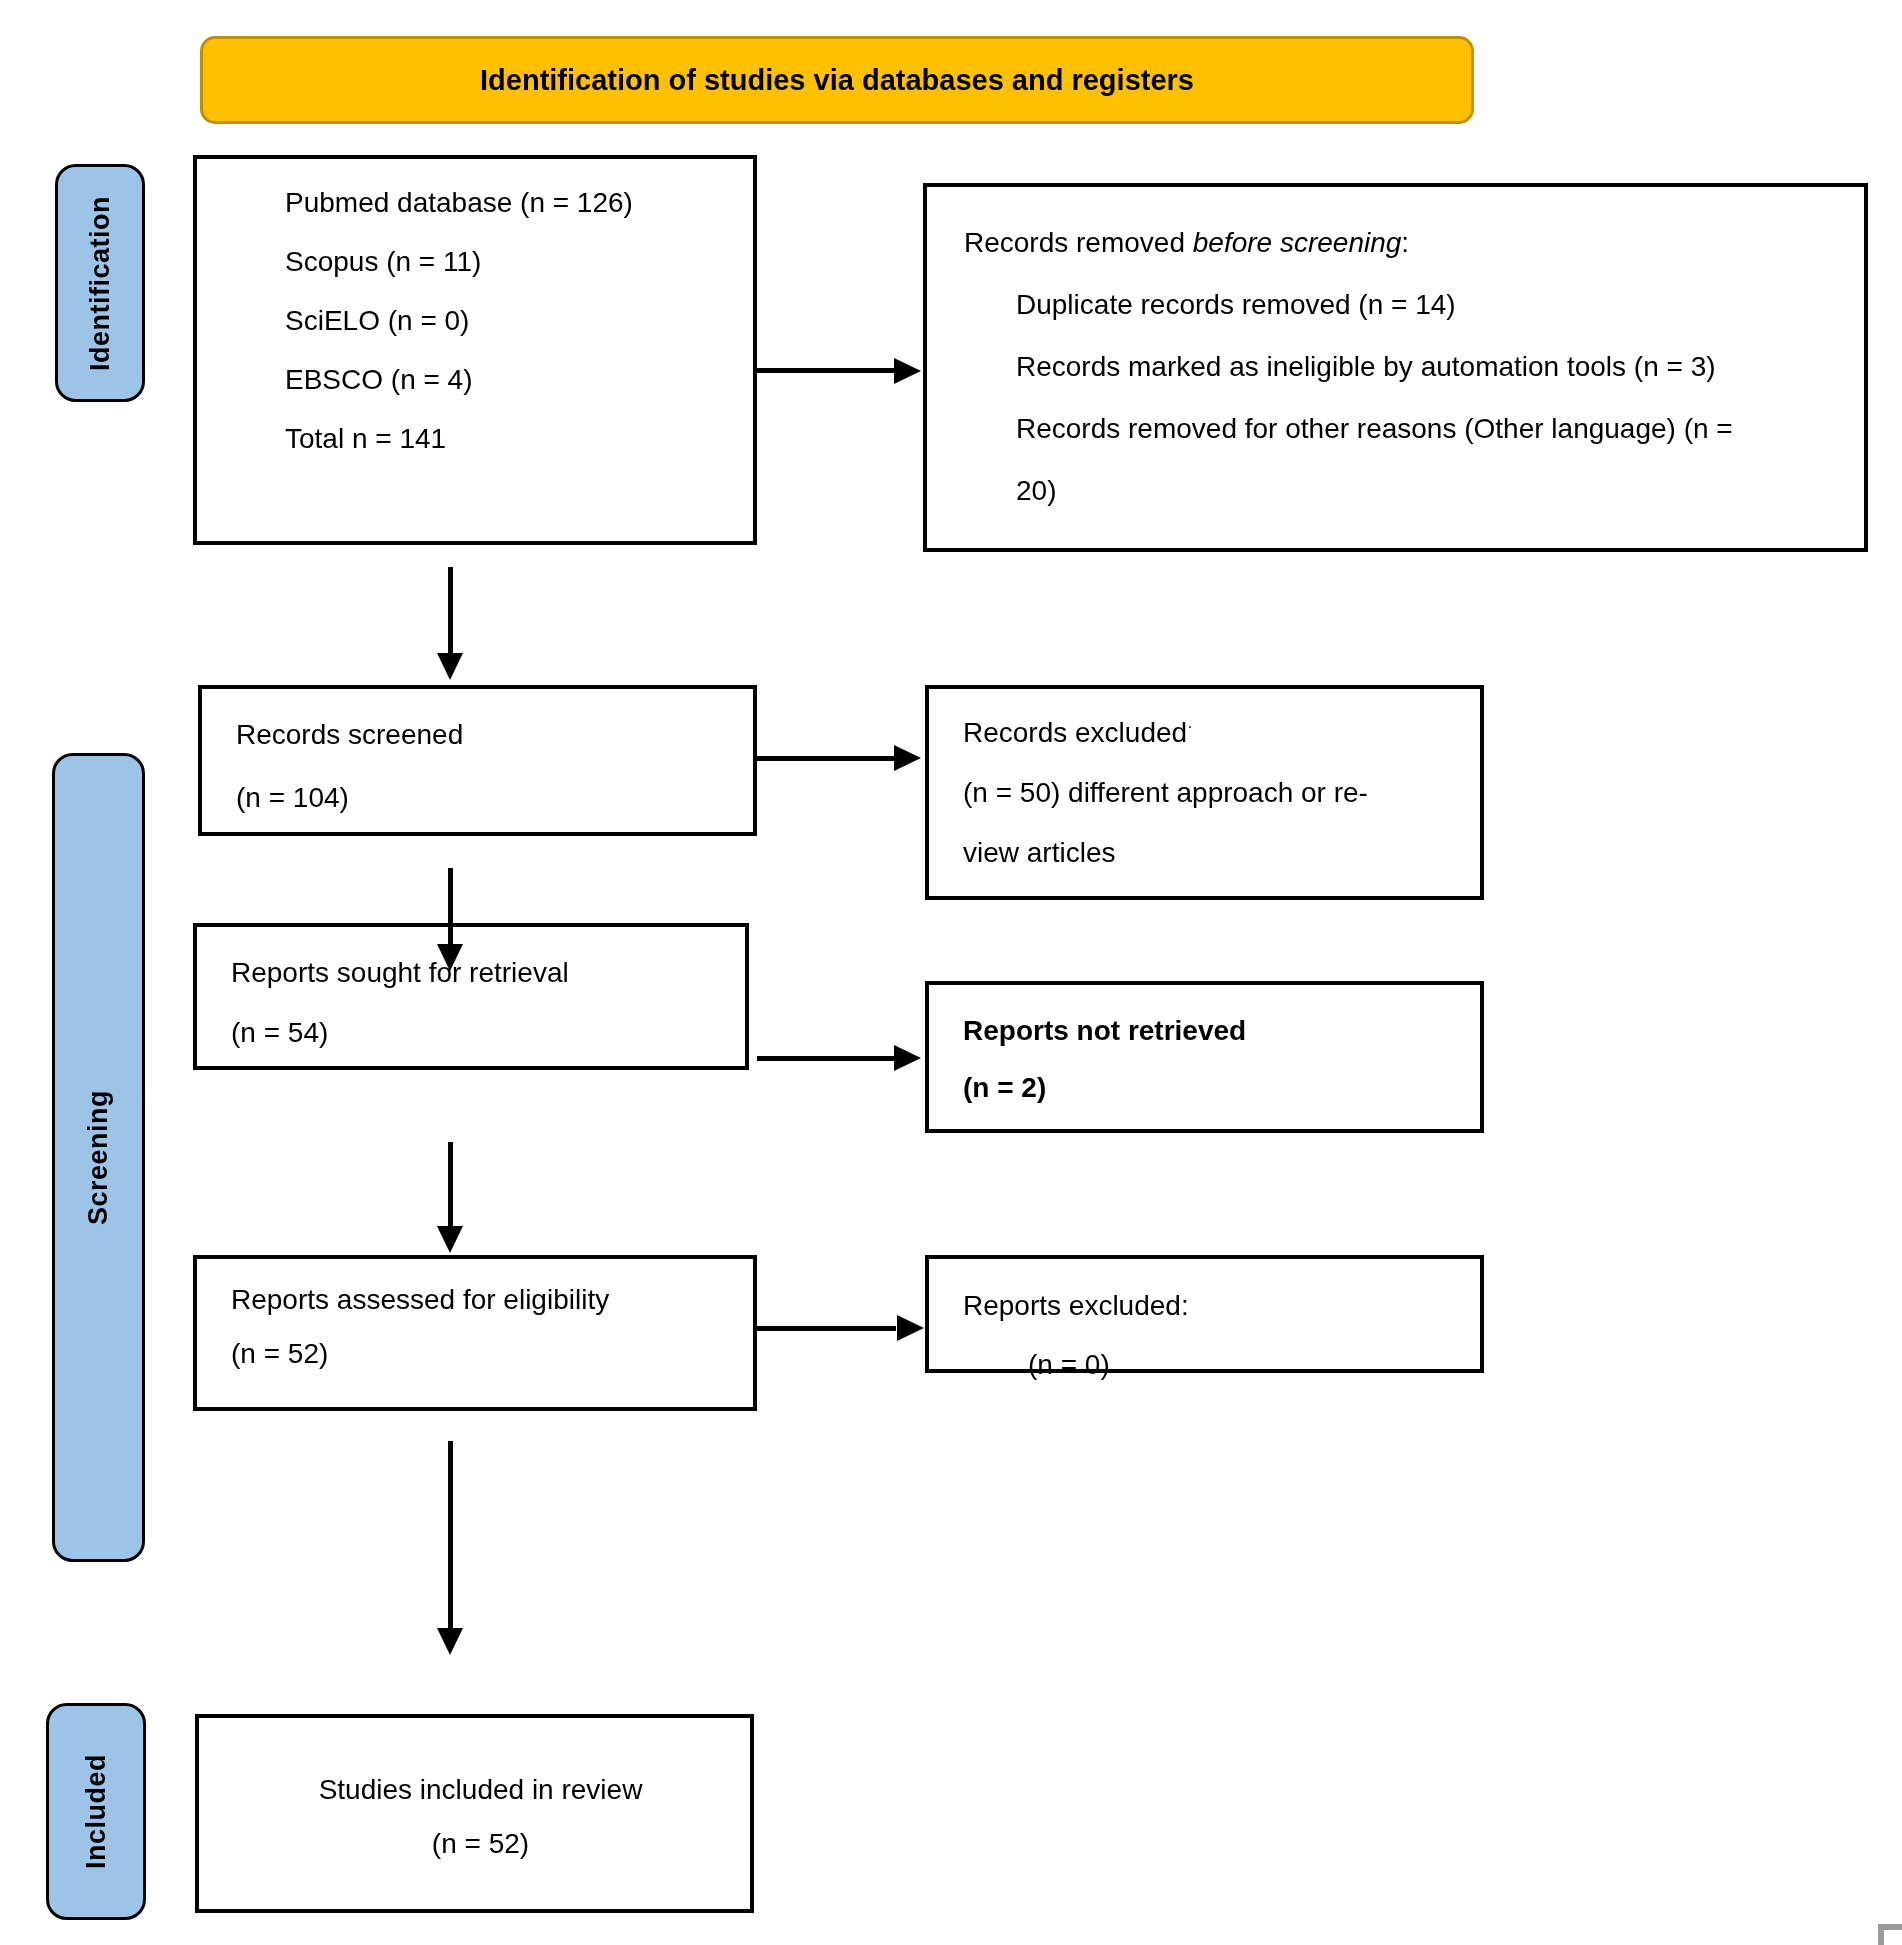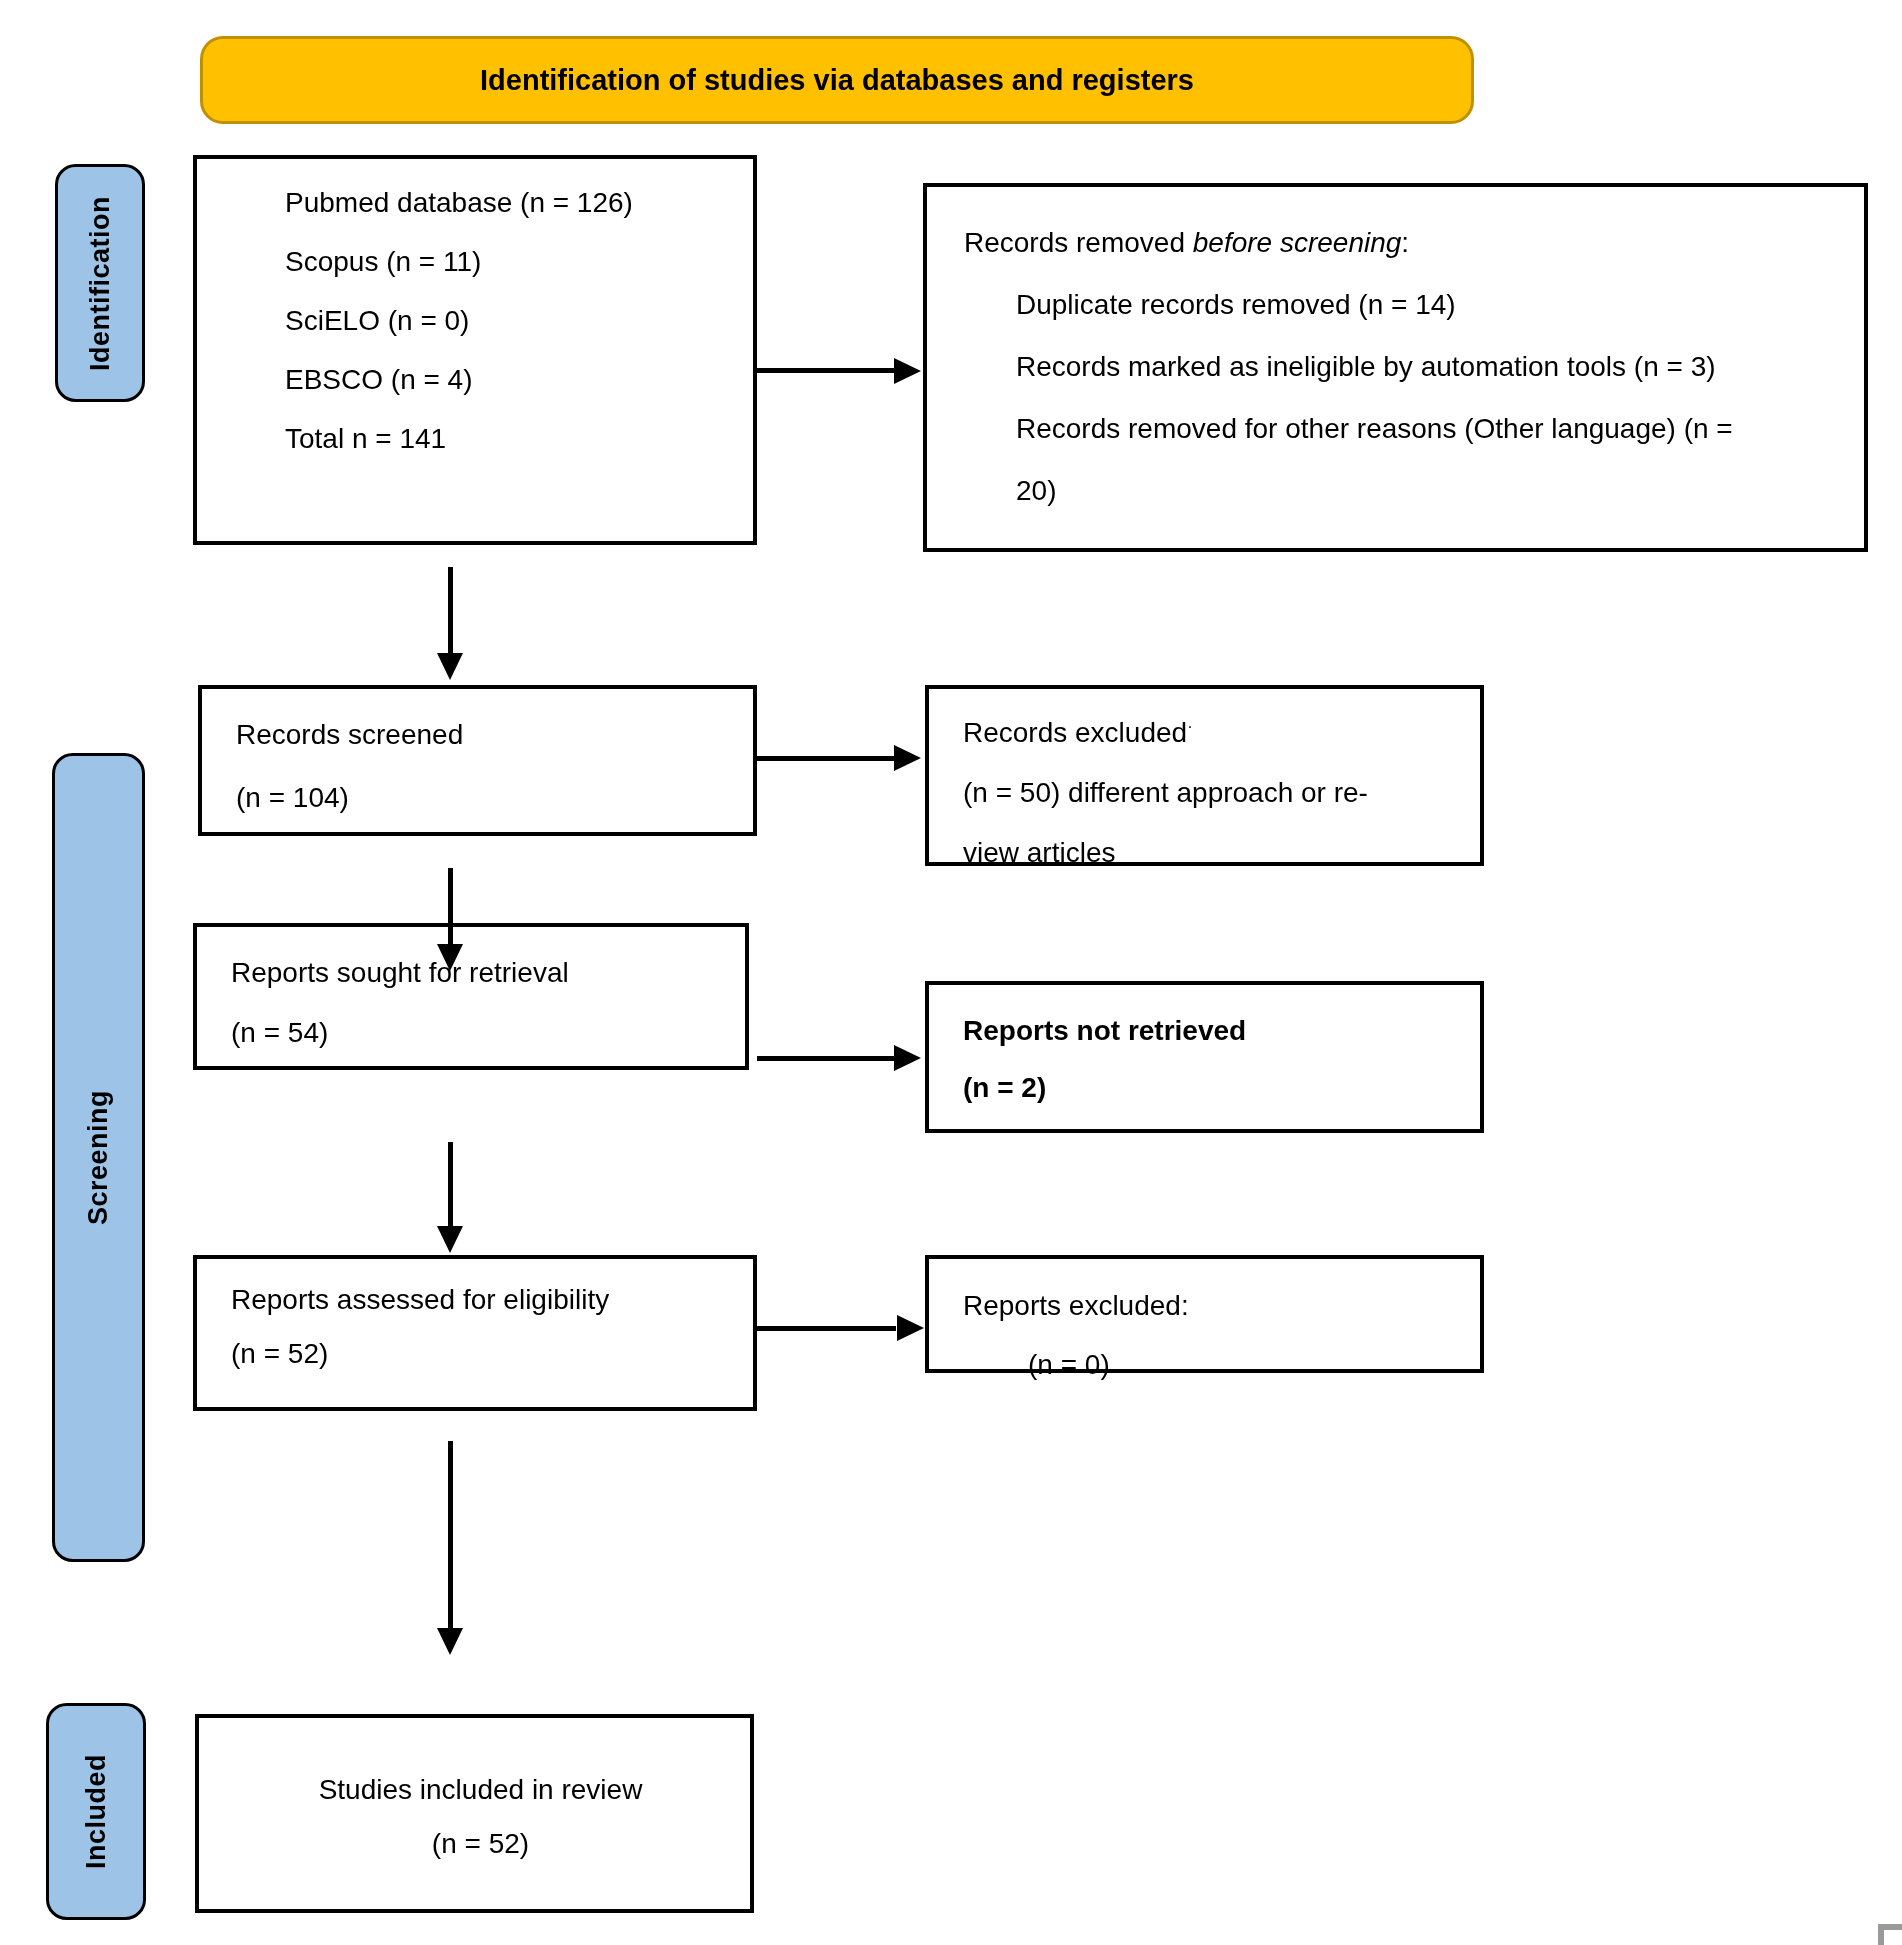--- a/index.html
+++ b/index.html
@@ -14,21 +14,21 @@
   }
 
   
   .banner {
     position: absolute;
     left: 200px; top: 36px;
     width: 1274px; height: 88px;
     box-sizing: border-box;
     background: #FFC000;
     border: 3.3px solid #BF9000;
-    border-radius: 23px;
+    border-radius: 15px;
     display: flex; align-items: center; justify-content: center;
     font-weight: bold;
     font-size: 29px;
   }
 
   
   .stage {
     position: absolute;
     box-sizing: border-box;
     background: #9DC3E6;
@@ -67,21 +67,21 @@
 
   .box-removed { left: 923px; top: 183px; width: 945px; height: 369px;
                  padding: 25px 22px 0 37px; }
   .box-removed .line { line-height: 62px; }
   .box-removed .sub { margin-left: 52px; }
 
   .box-screened { left: 198px; top: 685px; width: 559px; height: 151px;
                   padding: 14px 22px 0 34px; }
   .box-screened .line { line-height: 63px; }
 
-  .box-records-excluded { left: 925px; top: 685px; width: 559px; height: 181px;
+  .box-records-excluded { left: 925px; top: 685px; width: 559px; height: 215px;
                           padding: 14px 22px 0 34px; }
   .box-records-excluded .line { line-height: 60px; }
 
   .box-sought { left: 193px; top: 923px; width: 556px; height: 147px;
                 padding: 16.3px 22px 0 34px; }
   .box-sought .line { line-height: 60px; }
 
   .box-not-retrieved { left: 925px; top: 981px; width: 559px; height: 152px;
                        padding: 17.4px 22px 0 34px; }
   .box-not-retrieved .line { line-height: 57px; font-weight: bold; }

